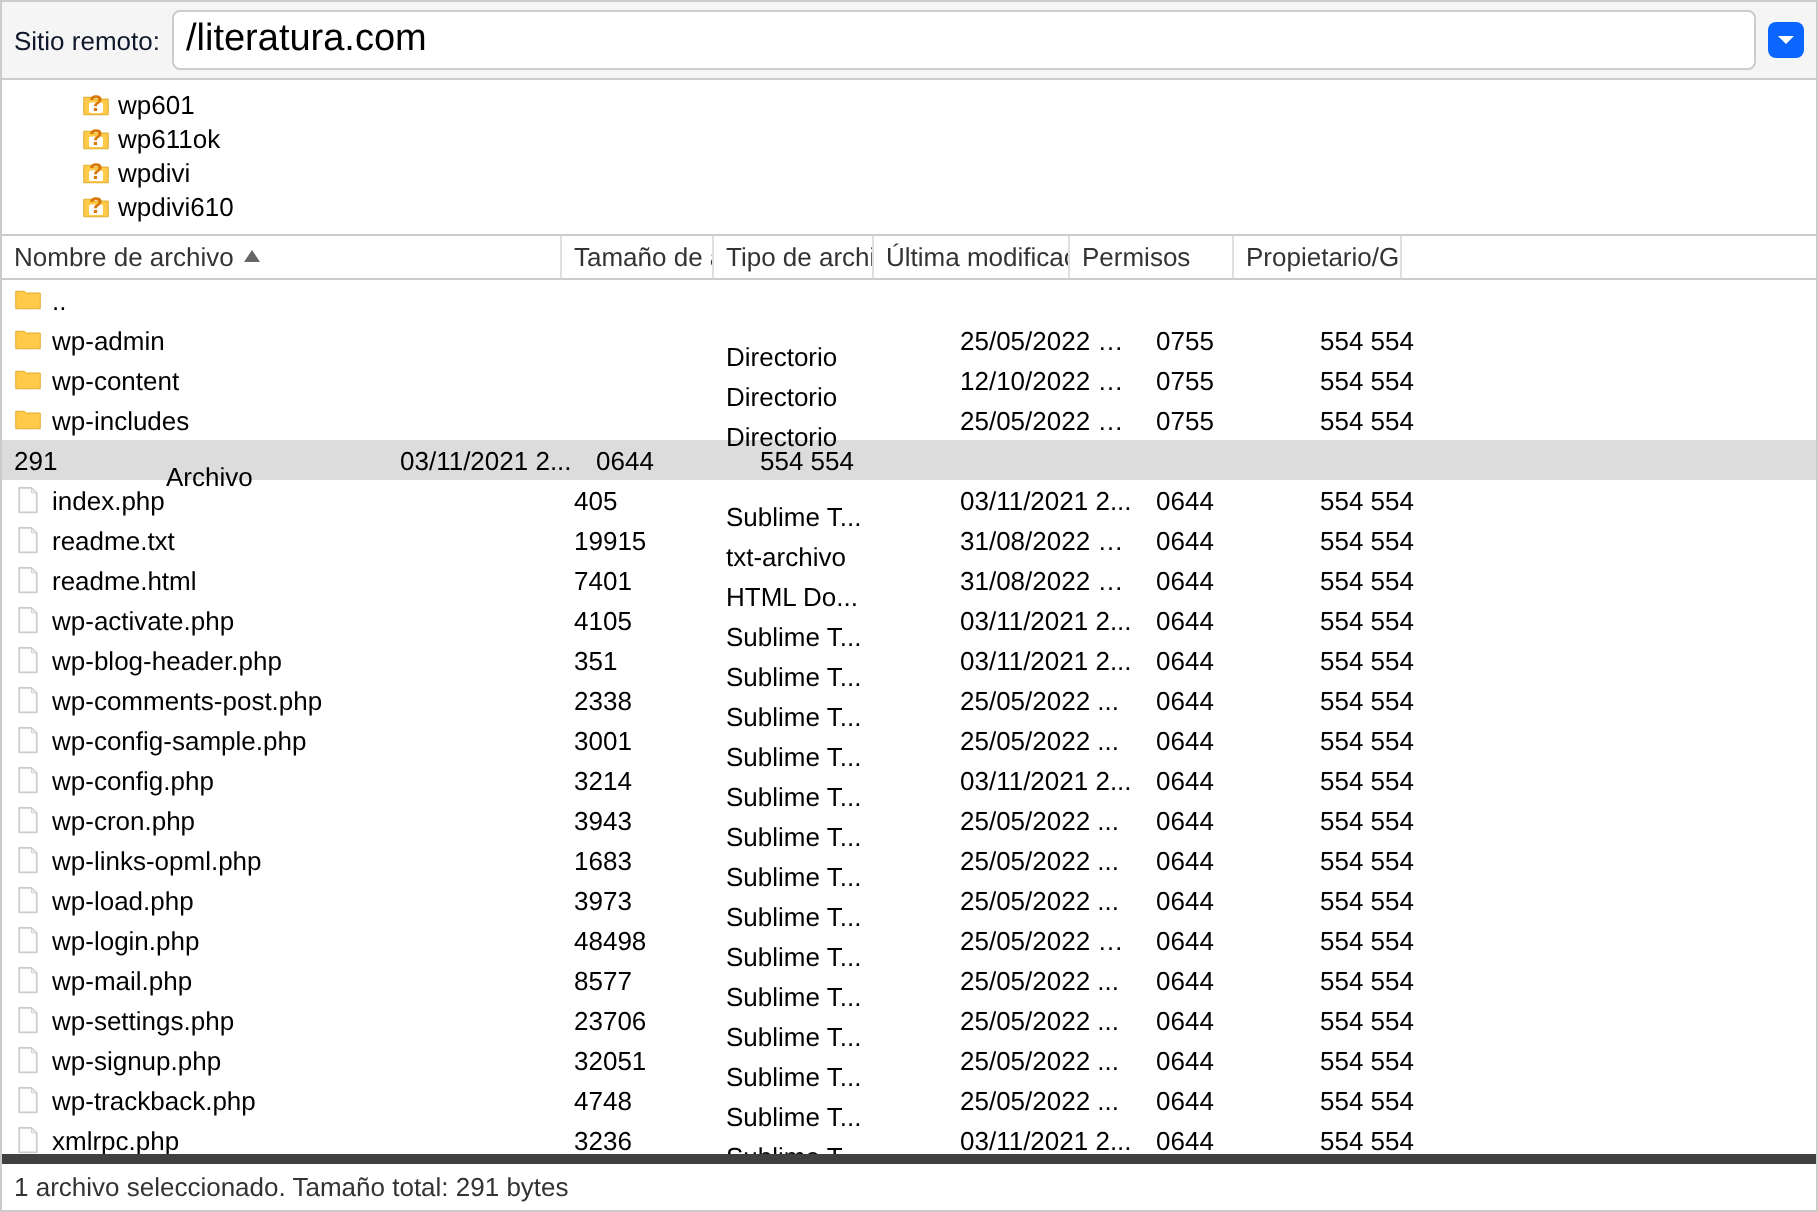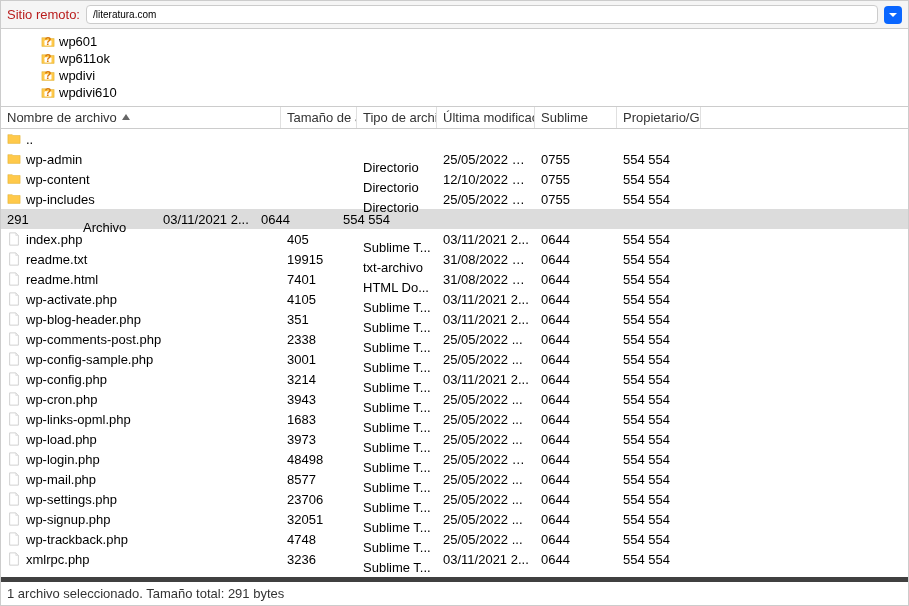--- a/index.html
+++ b/index.html
@@ -20,29 +20,29 @@
     }
     .header-bar {
       display: flex;
       align-items: center;
       padding: 4px 6px;
       border-bottom: 1px solid #ccc;
       gap: 6px;
       background: #f5f5f5;
     }
     .header-label {
-      color: #b91c1c;
+      color: #0f172a;
       white-space: nowrap;
     }
     .path-input {
       flex: 1;
       border: 1px solid #ccc;
       border-radius: 4px;
       padding: 3px 6px;
-      font-size: 10px;
+      font-size: 19px;
       background: #fff;
     }
     .dropdown-btn {
       width: 18px;
       height: 18px;
       background: #0a66ff;
       border-radius: 4px;
       display: flex;
       align-items: center;
       justify-content: center;
@@ -130,21 +130,21 @@
     }
     .cell-name {
       width: 280px;
       display: flex;
       align-items: center;
       gap: 5px;
       position: relative;
     }
     .cell-size { width: 76px; text-align: left; }
     .cell-type { width: 80px; margin-top: 16px; }
-    .cell-date { width: 98px; }
+    .cell-date { width: 98px; margin-left: 37px; }
     .cell-perm { width: 82px; }
     .cell-owner { width: 84px; }
     .file-icon {
       width: 14px;
       height: 14px;
       flex-shrink: 0;
       display: inline-flex;
       align-items: center;
       justify-content: center;
     }
@@ -230,21 +230,21 @@
     <span>Nombre de archivo</span>
     <span class="sort-arrow">
       <svg viewBox="0 0 10 10">
           <path d="M5 2 L9 8 L1 8 Z" fill="#666"></path>
         </svg>
     </span>
   </div>
   <div class="col-header col-size">Tamaño de ar</div>
   <div class="col-header col-type">Tipo de archiv</div>
   <div class="col-header col-date">Última modificació</div>
-  <div class="col-header col-perm">Sublime</div>
+  <div class="col-header col-perm">Permisos</div>
   <div class="col-header col-owner">Propietario/Gru</div>
 </div>
 
 <div class="file-list" id="file-list">
 <div class="file-row">
     <div class="cell cell-name">
       <span class="file-icon">
           <svg viewBox="0 0 16 16">
             <path d="M1 3 L6 3 L7 4 L15 4 L15 13 L1 13 Z" fill="#ffc94a" stroke="#d9a520" stroke-width="0.5"></path>
           </svg>

